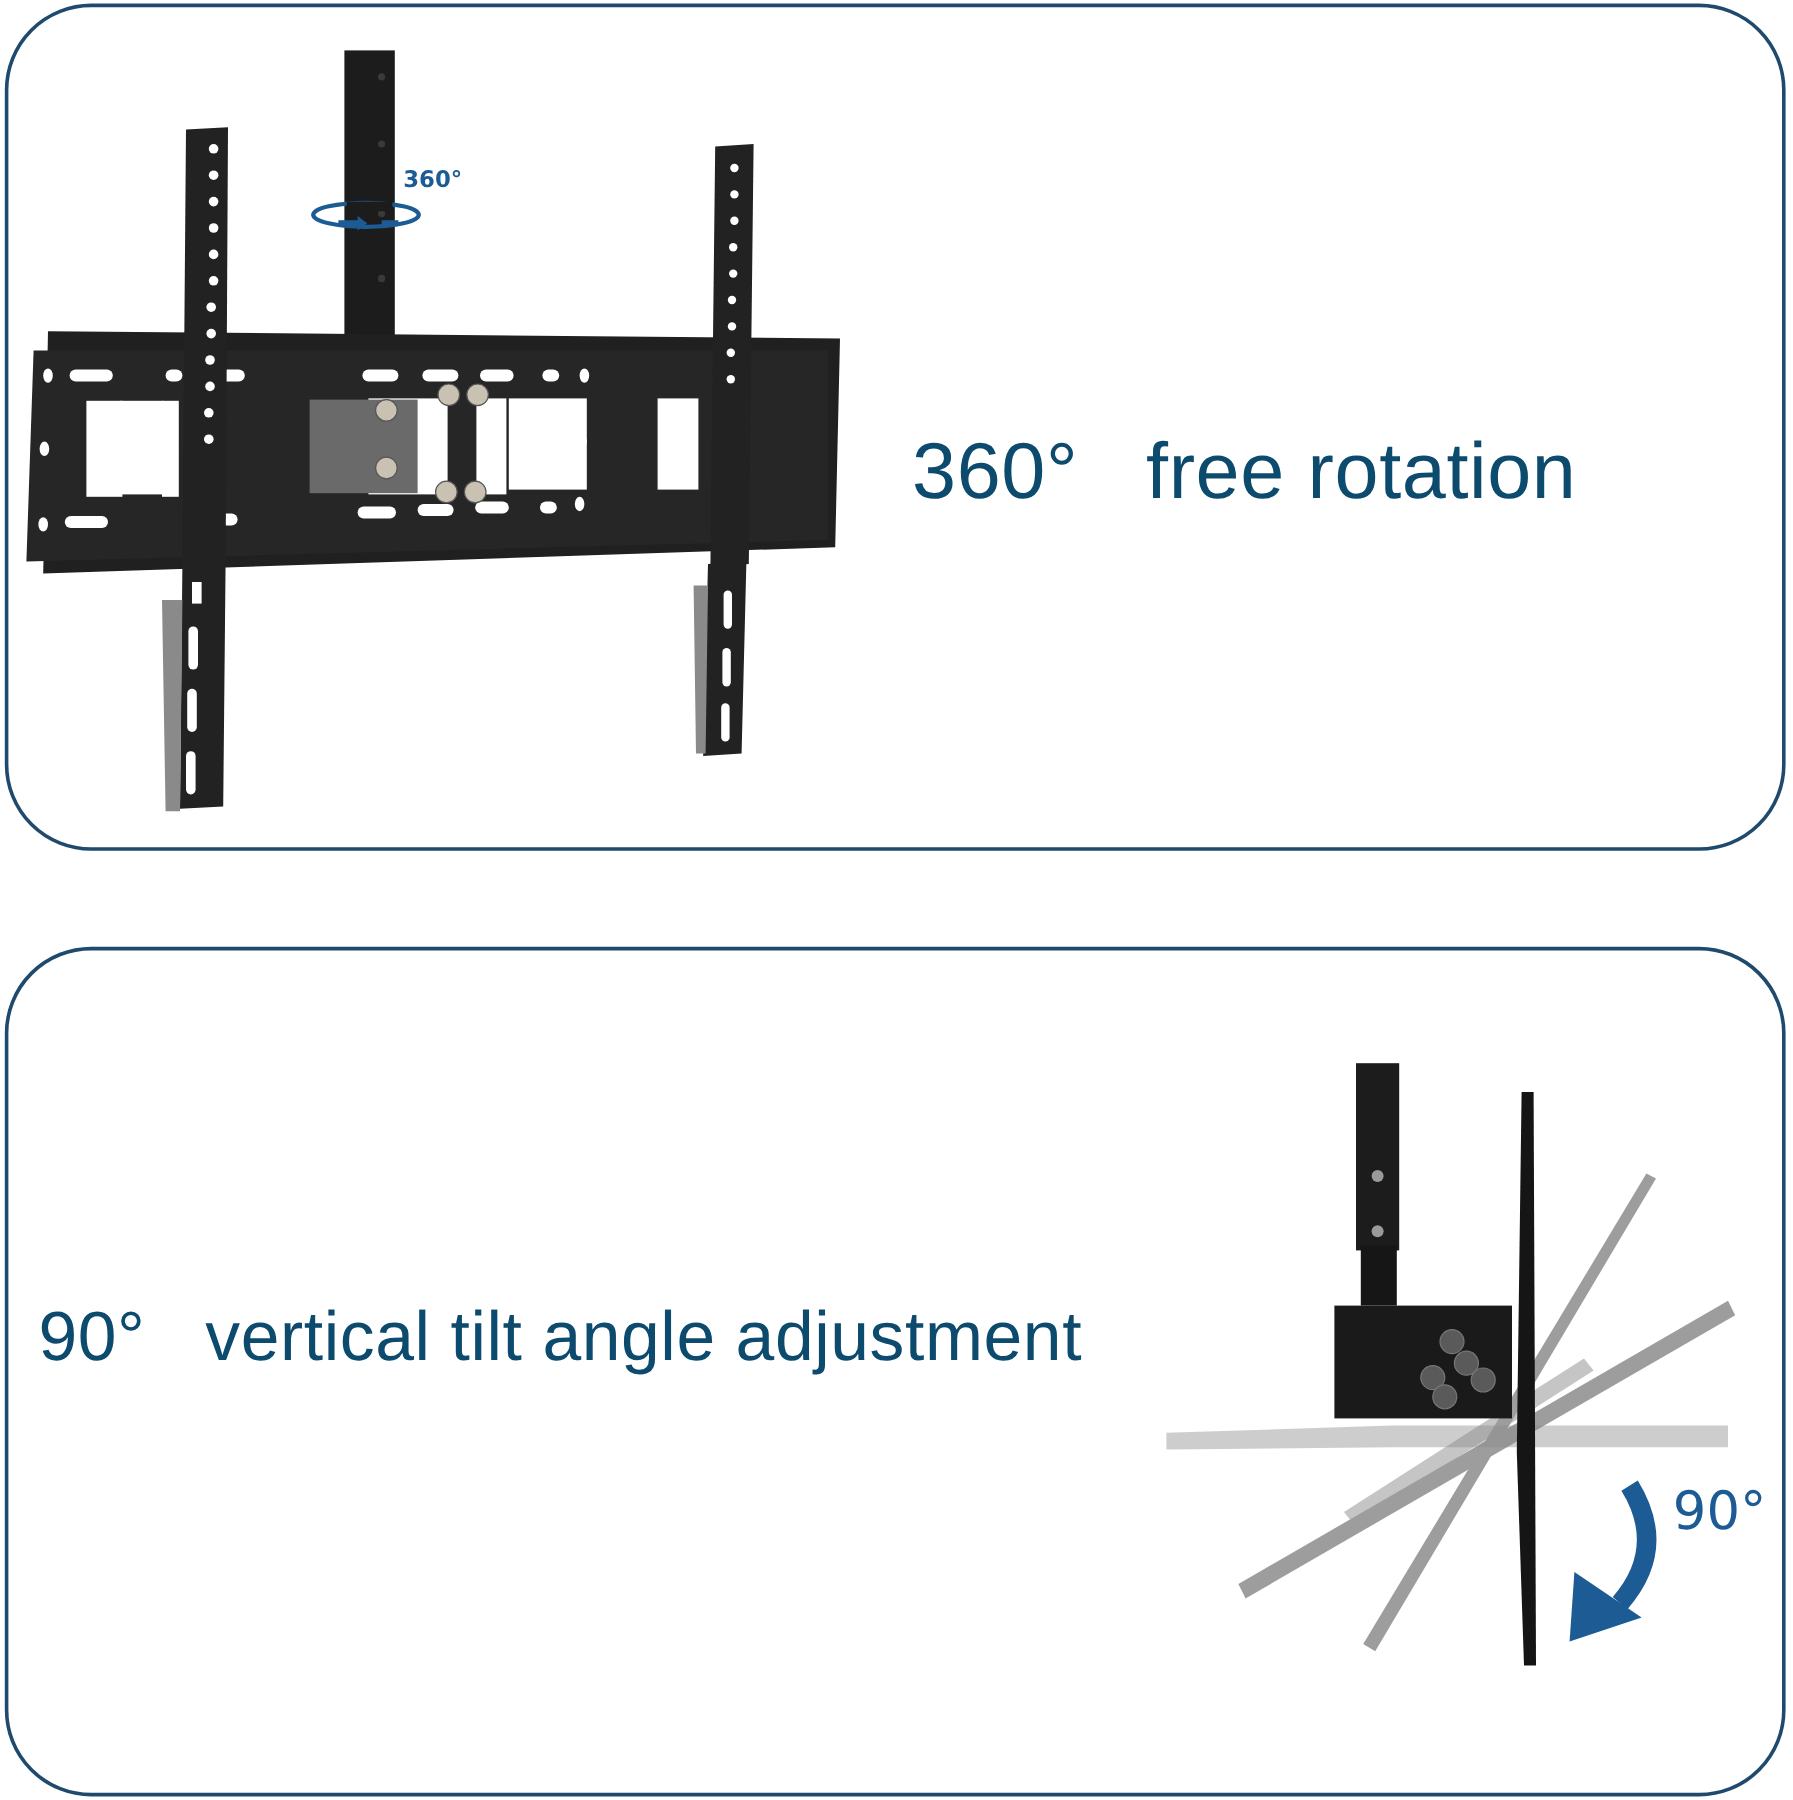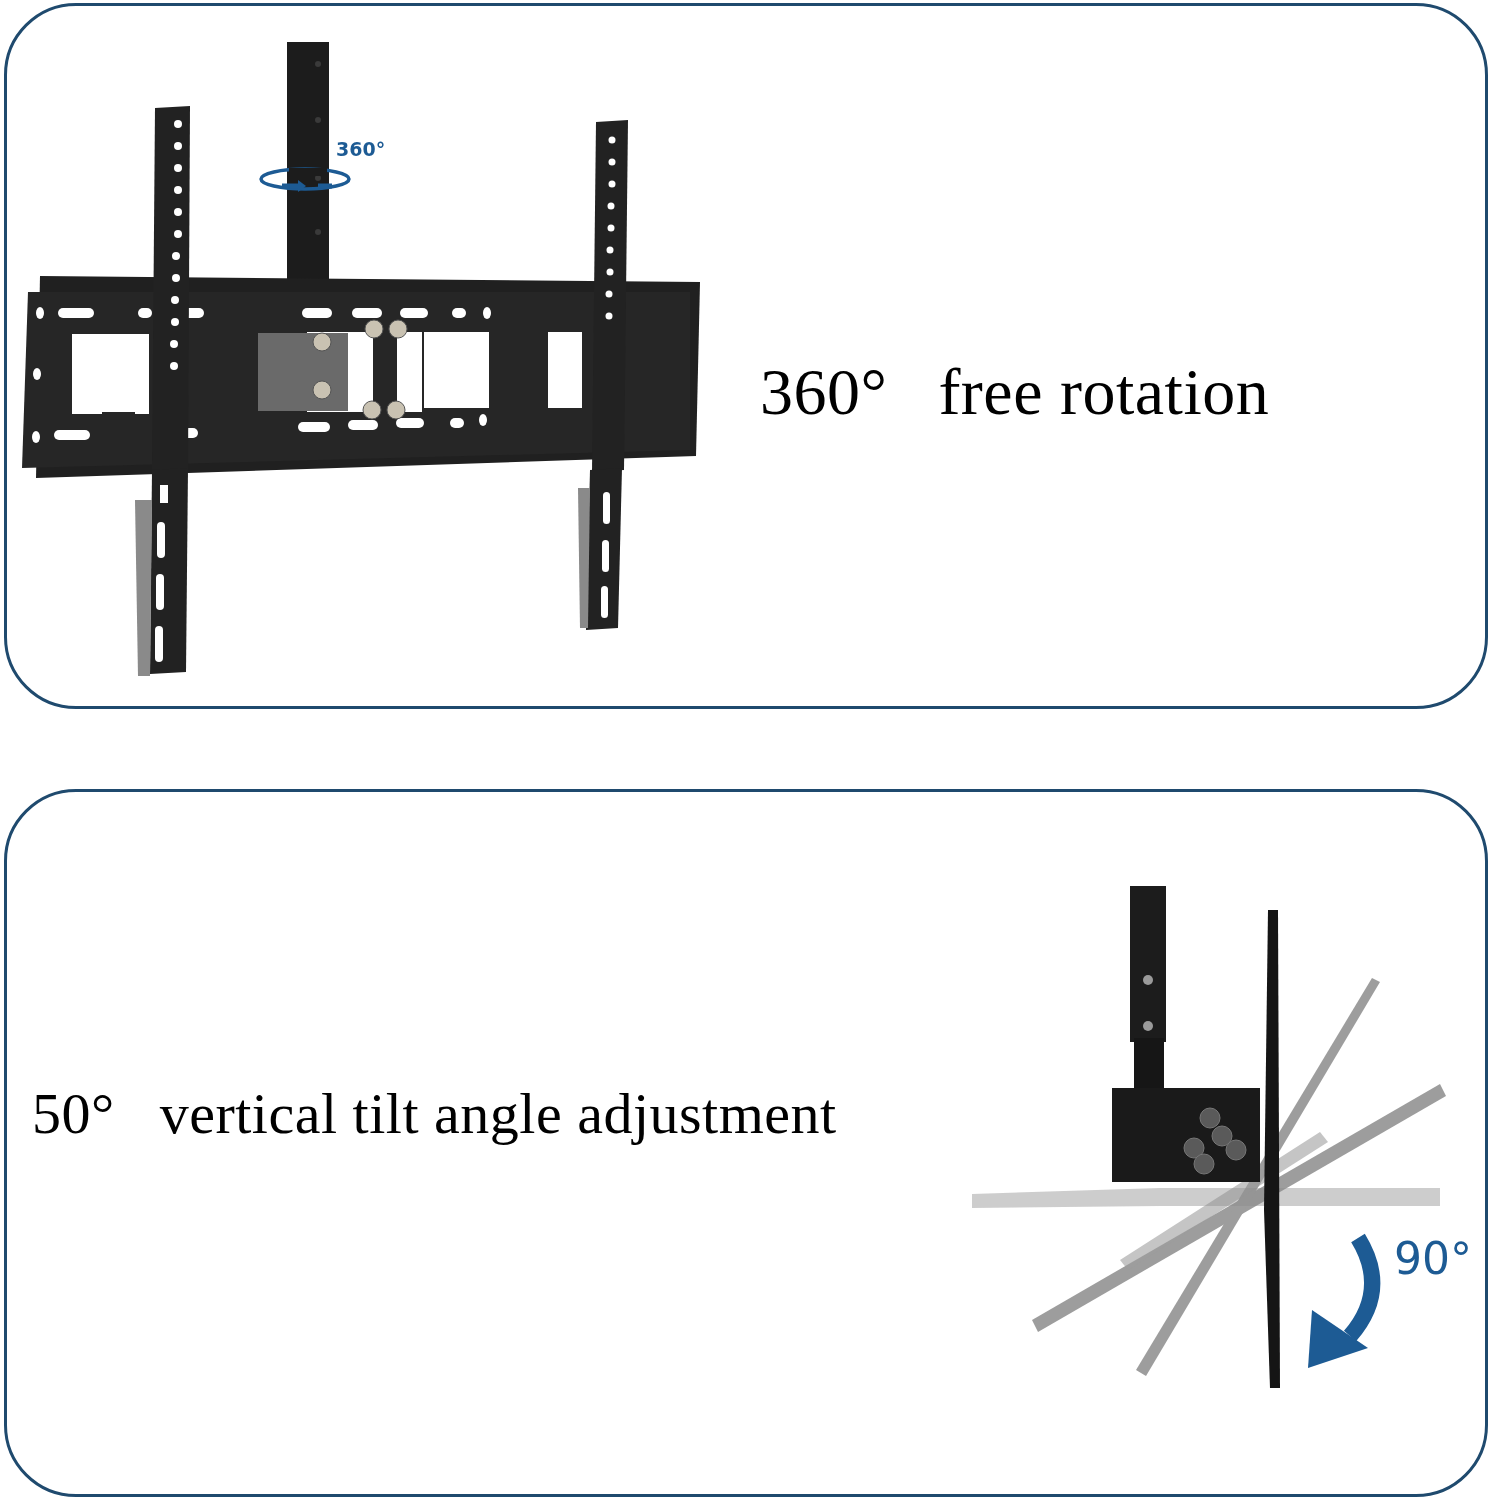--- a/index.html
+++ b/index.html
@@ -4,21 +4,21 @@
 <style>
   html, body { margin: 0; padding: 0; background: #ffffff; }
   body { width: 1494px; height: 1500px; position: relative; overflow: hidden; font-family: "DejaVu Sans", sans-serif; }
   .panel {
     position: absolute; left: 4px; width: 1484px;
     border: 3px solid #1f4a6e; border-radius: 72px; box-sizing: border-box; background: #fff;
   }
   #panel-top { top: 3px; height: 706px; }
   #panel-bottom { top: 789px; height: 708px; }
   .caption {
-    position: absolute; color: #000000; font-family: Liberation Serif, serif;
+    position: absolute; color: #0c4a6e; font-family: Liberation Sans, sans-serif;
     white-space: pre; letter-spacing: 0.5px;
   }
   #caption-top { left: 760px; top: 352px; font-size: 66px; line-height: 80px; }
   #caption-bottom { left: 32px; top: 1076px; font-size: 58px; line-height: 76px; }
   .svgwrap { position: absolute; }
   .blue-label { fill: #1d5b94; font-family: "DejaVu Sans", sans-serif; }
 </style>
 </head>
 <body>
 
@@ -129,21 +129,21 @@
     <rect x="603" y="492" width="7" height="32" rx="3.5"></rect>
     <rect x="602" y="540" width="7" height="32" rx="3.5"></rect>
     <rect x="601" y="586" width="7" height="32" rx="3.5"></rect>
   </g>
 </svg>
 
 <div class="caption" id="caption-top">360°   free rotation</div>
 
 <div class="panel" id="panel-bottom"></div>
 
-<div class="caption" id="caption-bottom">50°   vertical tilt angle adjustment</div>
+<div class="caption" id="caption-bottom">90°   vertical tilt angle adjustment</div>
 
 <svg class="svgwrap" style="left:960px;top:870px" width="534" height="540" viewBox="0 0 534 540">
 
   <path d="M12 324 L200 318 L480 318 L480 336 L200 336 L12 338 Z" fill="#c8c8c8" opacity="0.9"></path>
 
   <g fill="#8c8c8c" opacity="0.85">
     <path d="M72 450 L480 214 L486 226 L78 462 Z"></path>
     <path d="M176 500 L412 108 L420 112 L186 506 Z"></path>
     <path d="M160 390 L360 262 L368 272 L168 400 Z" opacity="0.6"></path>
   </g>

